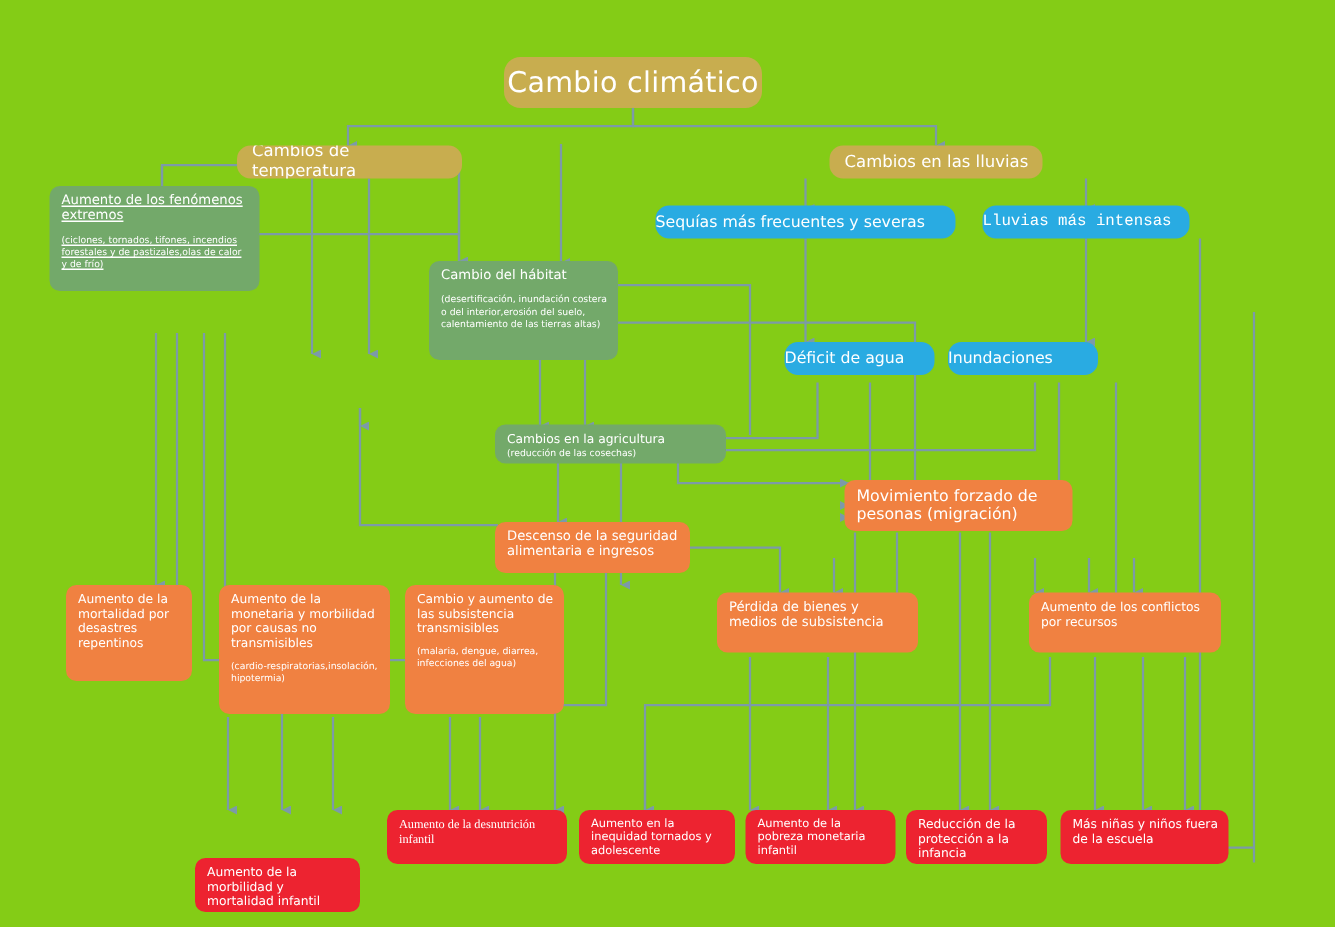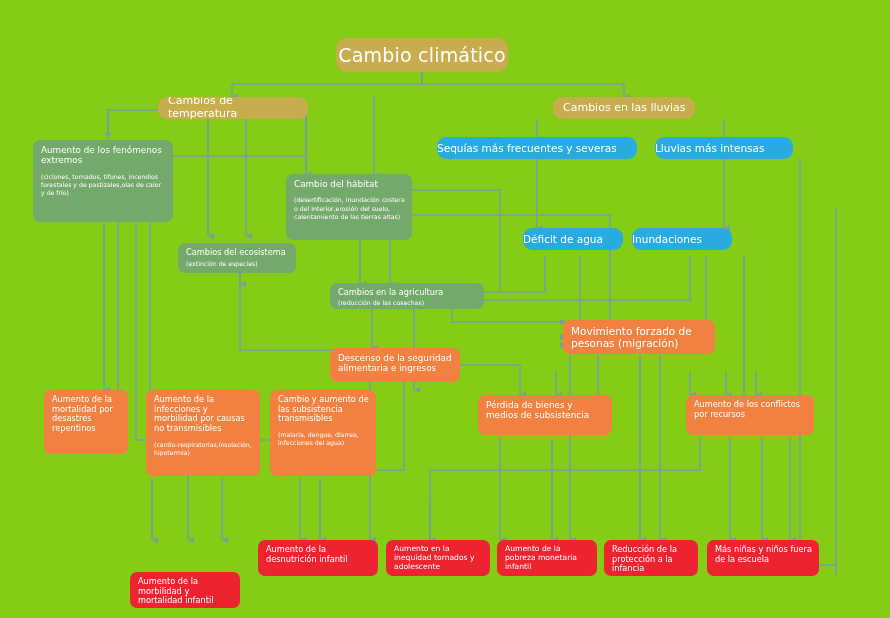--- a/index.html
+++ b/index.html
@@ -140,75 +140,71 @@
   <div class="node gold lvl2" style="left:158px;top:97px;width:150px;height:22px;">
     <span class="t">Cambios de temperatura</span>
   </div>
   <div class="node gold lvl2" style="left:553px;top:97px;width:142px;height:22px;">
     <span class="t">Cambios en las lluvias</span>
   </div>
 
   <div class="node blue blue-pill" style="left:437px;top:137px;width:200px;height:22px;">
     <span class="t">Sequías más frecuentes y severas</span>
   </div>
-  <div class="node blue blue-pill" style="left:655px;top:137px;width:138px;height:22px;">
+  <div class="node blue blue-pill" style="left:655px;top:137px;width:138px;height:22px;font-family:Liberation Mono, monospace;">
     <span class="t">Lluvias más intensas</span>
   </div>
   <div class="node blue blue-pill" style="left:523px;top:228px;width:100px;height:22px;">
     <span class="t">Déficit de agua</span>
   </div>
   <div class="node blue blue-pill" style="left:632px;top:228px;width:100px;height:22px;">
     <span class="t">Inundaciones</span>
   </div>
 
-  <div class="node green f9" style="left:33px;top:140px;width:140px;height:82px;">
+  <div class="node green f9" style="left:33px;top:124px;width:140px;height:70px;text-decoration:underline;">
     <span class="t">Aumento de los fenómenos extremos</span>
     <span class="sub">(ciclones, tornados, tifones, incendios forestales y de pastizales,olas de calor y de frío)</span>
-  </div>
-  <div class="node green f8" style="left:178px;top:243px;width:118px;height:30px;">
-    <span class="t">Cambios del ecosistema</span>
-    <span class="sub f7" style="margin-top:2px;">(extinción de especies)</span>
   </div>
   <div class="node green f9" style="left:286px;top:174px;width:126px;height:66px;">
     <span class="t">Cambio del hábitat</span>
     <span class="sub">(desertificación, inundación costera o del interior,erosión del suelo, calentamiento de las tierras altas)</span>
   </div>
   <div class="node green f8" style="left:330px;top:283px;width:154px;height:26px;">
     <span class="t">Cambios en la agricultura</span>
     <span class="sub f7" style="margin-top:1px;">(reducción de las cosechas)</span>
   </div>
 
   <div class="node orange" style="left:563px;top:320px;width:152px;height:34px;font-size:10.5px;">
     <span class="t">Movimiento forzado de pesonas (migración)</span>
   </div>
   <div class="node orange f9" style="left:330px;top:348px;width:130px;height:34px;">
     <span class="t">Descenso de la seguridad alimentaria e ingresos</span>
   </div>
   <div class="node orange f8" style="left:44px;top:390px;width:84px;height:64px;">
     <span class="t">Aumento de la mortalidad por desastres repentinos</span>
   </div>
   <div class="node orange f8" style="left:146px;top:390px;width:114px;height:86px;">
-    <span class="t">Aumento de la infecciones y morbilidad por causas no transmisibles</span>
+    <span class="t">Aumento de la monetaria y morbilidad por causas no transmisibles</span>
     <span class="sub">(cardio-respiratorias,insolación, hipotermia)</span>
   </div>
   <div class="node orange f8" style="left:270px;top:390px;width:106px;height:86px;">
     <span class="t">Cambio y aumento de las subsistencia transmisibles</span>
     <span class="sub">(malaria, dengue, diarrea, infecciones del agua)</span>
   </div>
   <div class="node orange f9" style="left:478px;top:395px;width:134px;height:40px;">
     <span class="t">Pérdida de bienes y medios de subsistencia</span>
   </div>
   <div class="node orange f8" style="left:686px;top:395px;width:128px;height:40px;">
     <span class="t">Aumento de los conflictos por recursos</span>
   </div>
 
   <div class="node red f8" style="left:130px;top:572px;width:110px;height:36px;">
     <span class="t">Aumento de la morbilidad y mortalidad infantil</span>
   </div>
-  <div class="node red f8" style="left:258px;top:540px;width:120px;height:36px;">
+  <div class="node red f8" style="left:258px;top:540px;width:120px;height:36px;font-family:Liberation Serif, serif;">
     <span class="t">Aumento de la desnutrición infantil</span>
   </div>
   <div class="node red f75" style="left:386px;top:540px;width:104px;height:36px;">
     <span class="t">Aumento en la inequidad tornados y adolescente</span>
   </div>
   <div class="node red f75" style="left:497px;top:540px;width:100px;height:36px;">
     <span class="t">Aumento de la pobreza monetaria infantil</span>
   </div>
   <div class="node red f8" style="left:604px;top:540px;width:94px;height:36px;">
     <span class="t">Reducción de la protección a la infancia</span>

